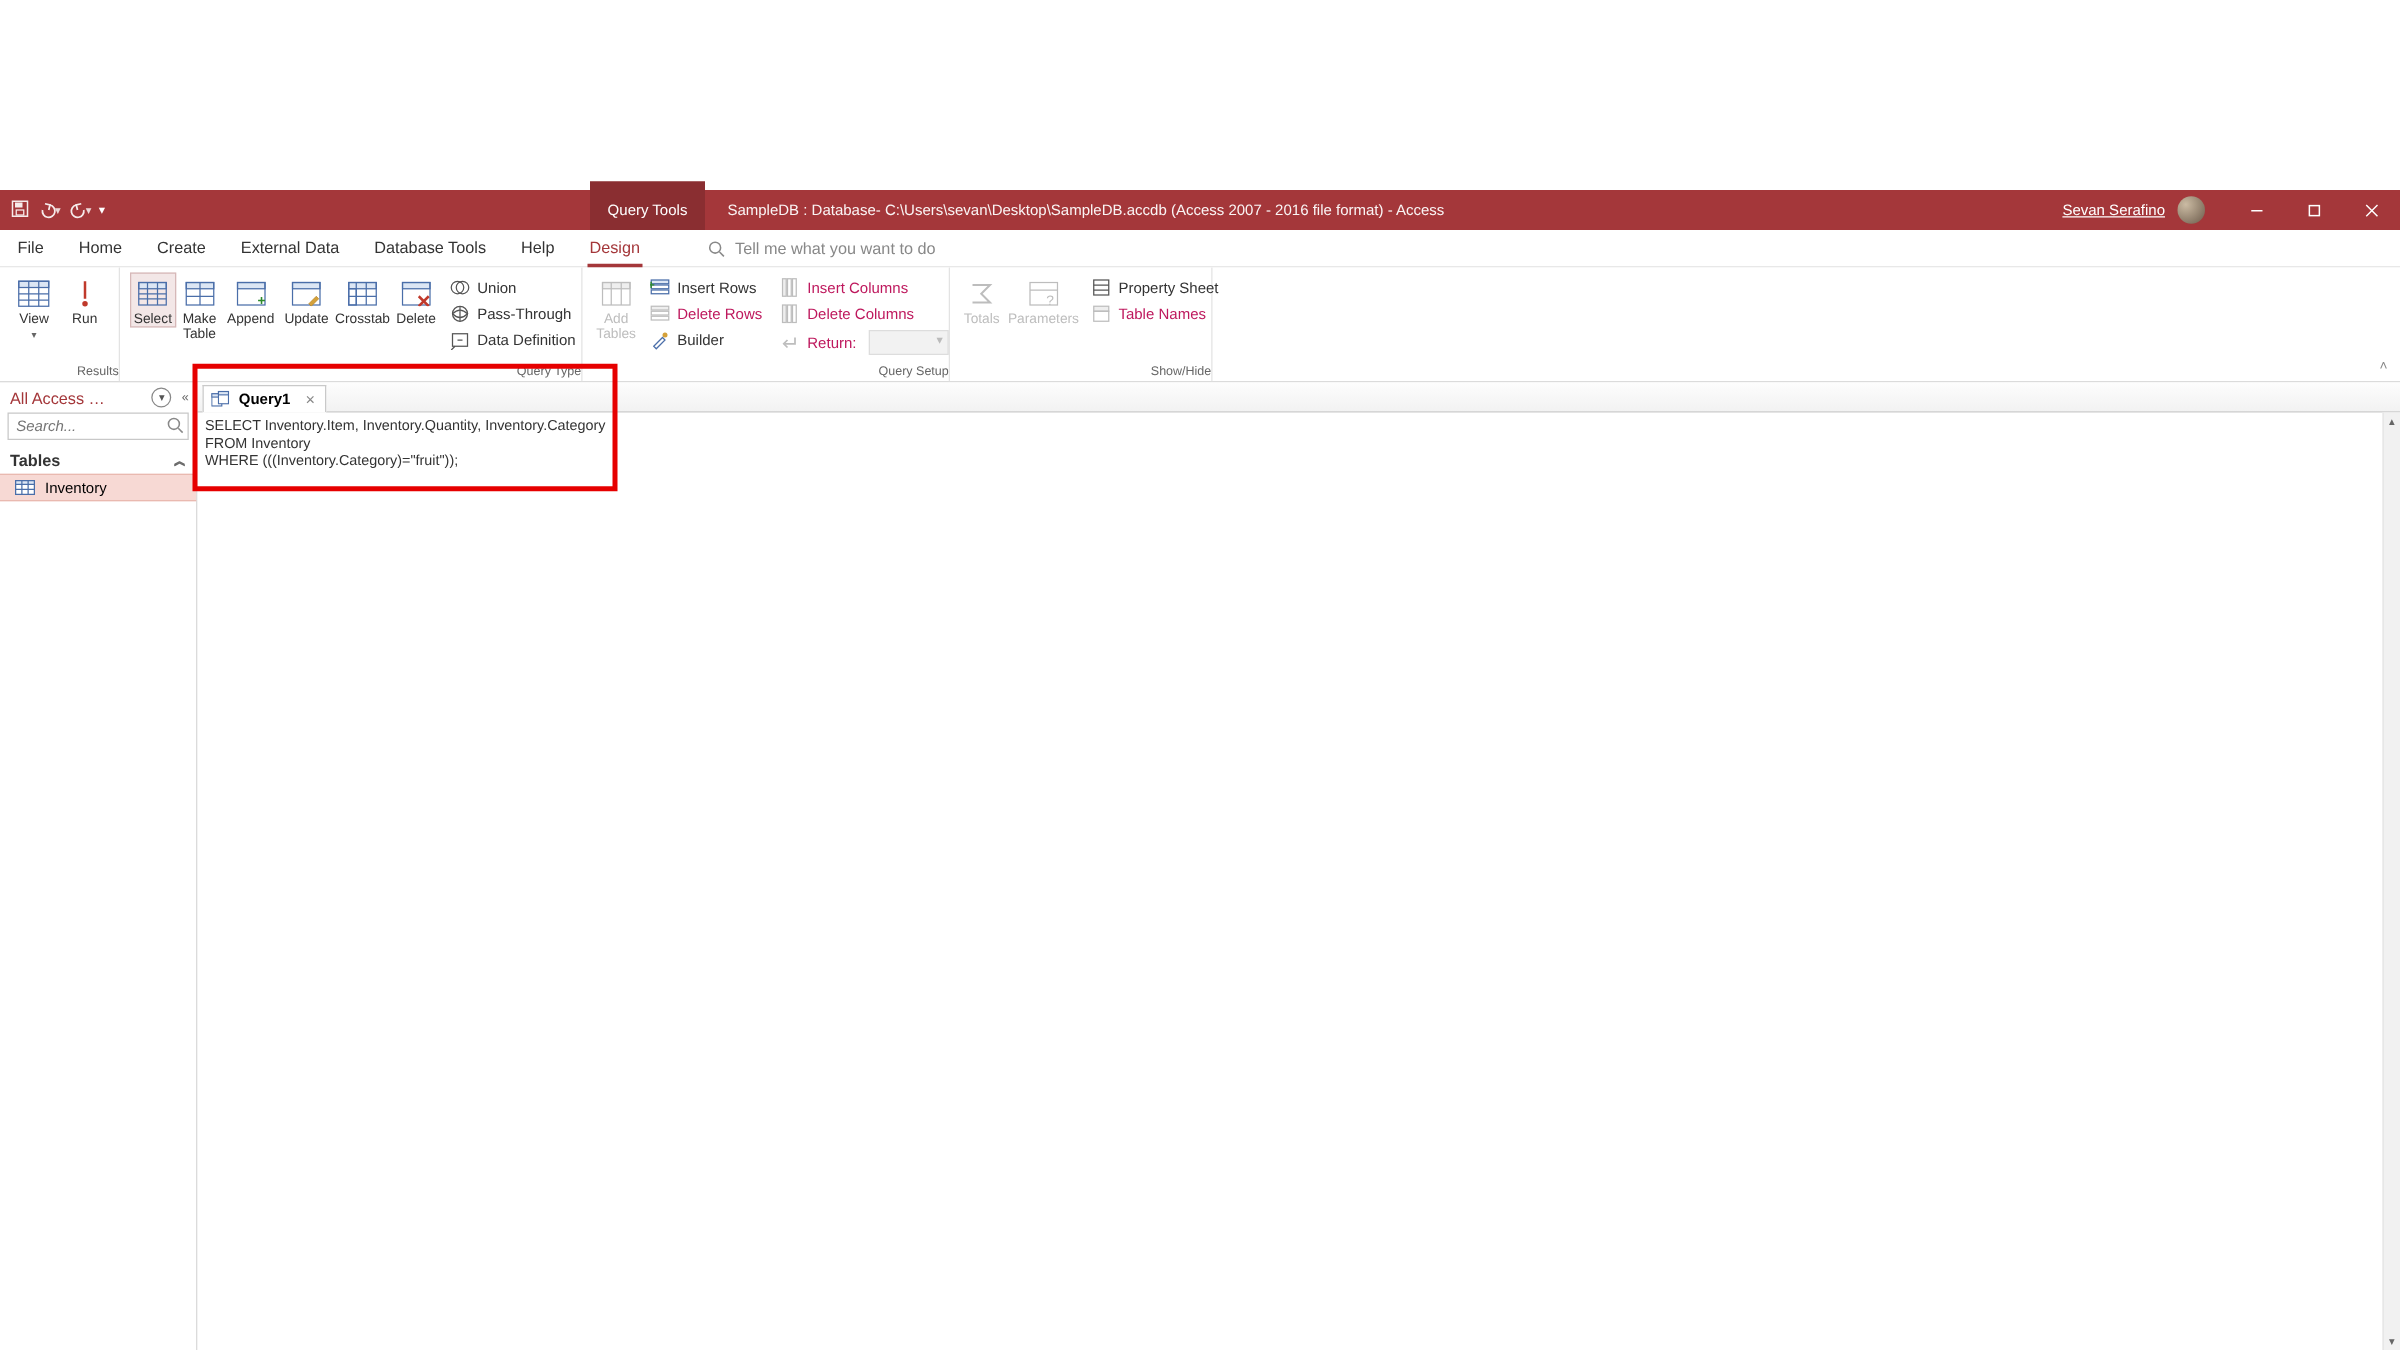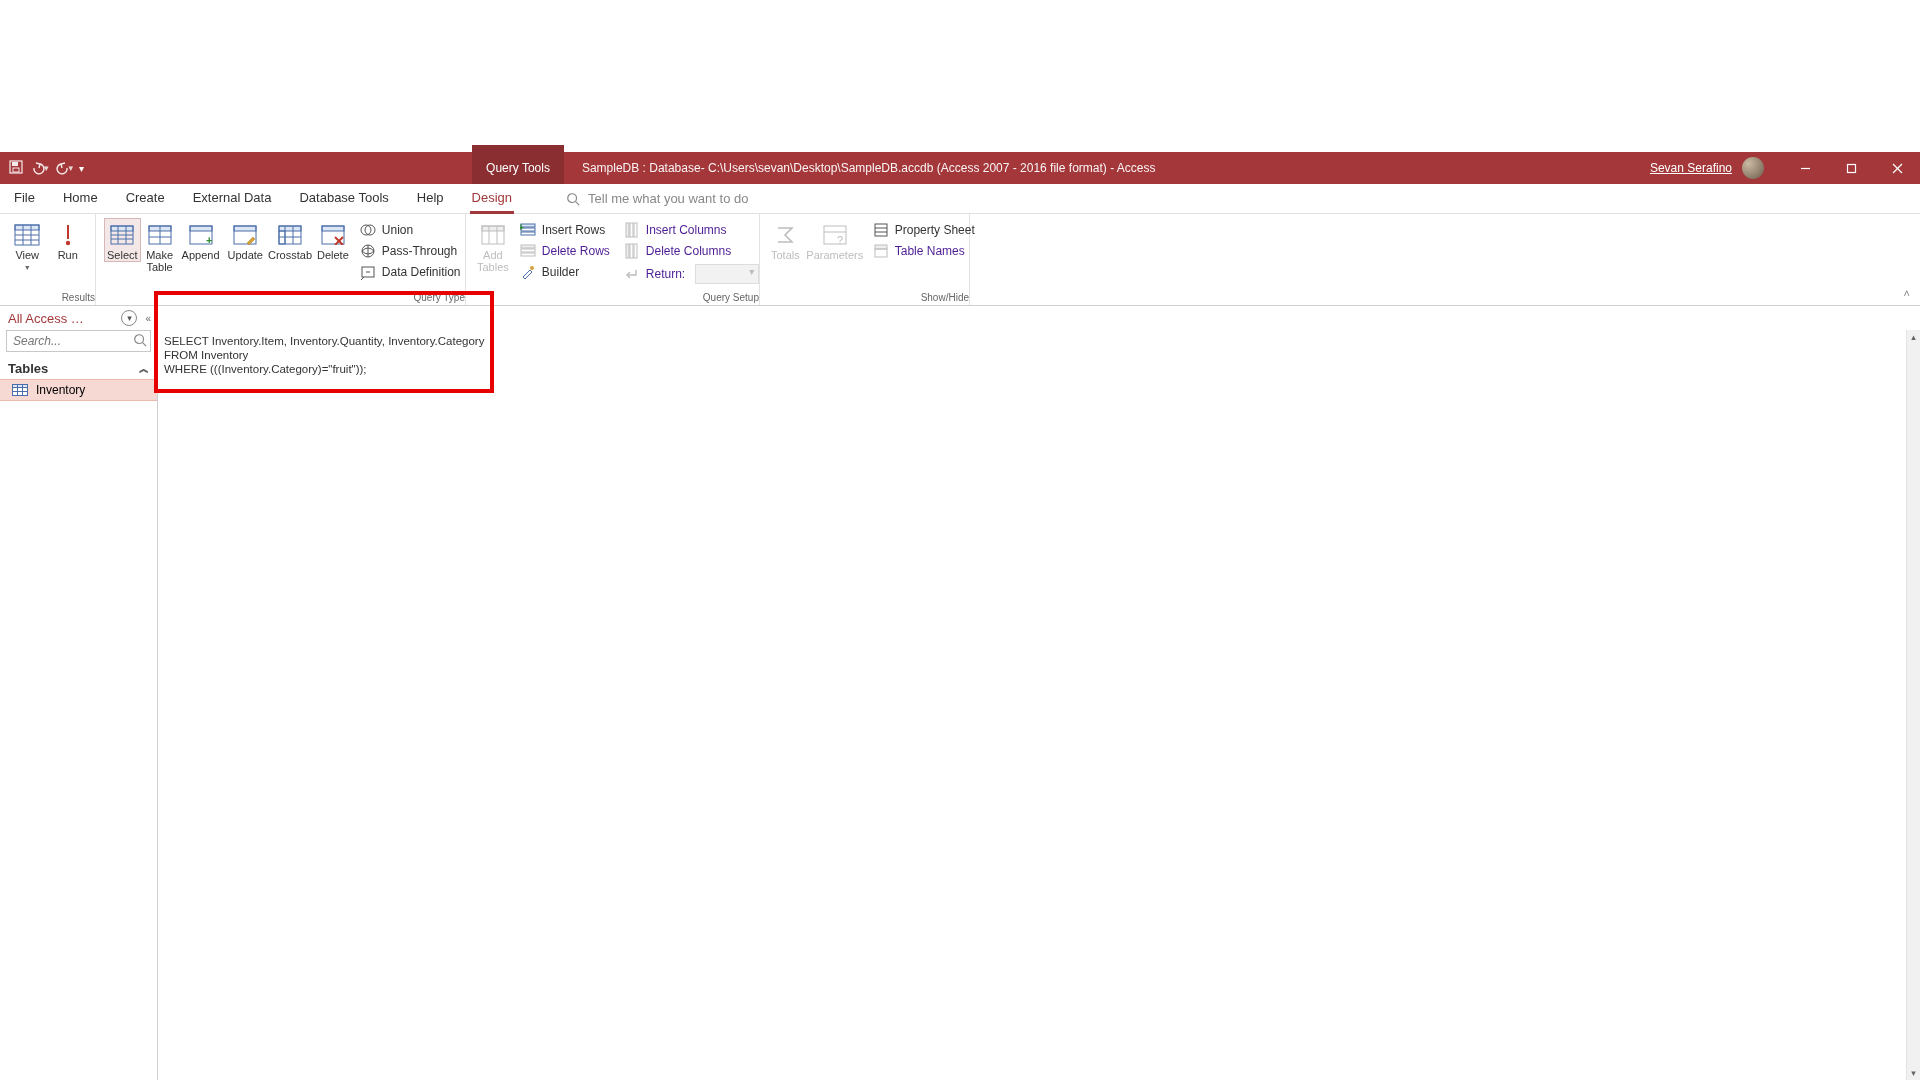--- a/index.html
+++ b/index.html
@@ -70,21 +70,21 @@
 .rbtn.selected { background:#f3e7e7; border:1px solid #d6b8b8; }
 .rbtn.disabled { color:#bdbdbd; }
 .rbtn .sub { font-size:11px; line-height:12px; }
 .rbtn .caret { font-size:8px; color:#666; margin-top:2px; }
 
 .stack { display:flex; flex-direction:column; gap:1px; padding-top:2px; }
 .sbtn {
   display:flex; align-items:center; gap:6px; font-size:12px; color:#333;
   padding: 2px 6px; white-space:nowrap;
 }
-.sbtn.disabled { color:#4c1d95; }
+.sbtn.disabled { color:#be185d; }
 .sbtn .sico { width:16px; height:16px; display:flex; align-items:center; justify-content:center; }
 .return-box {
   display:inline-block; width:64px; height:20px; background:#f2f2f2; border:1px solid #ddd;
   vertical-align:middle; margin-left:4px; position: relative;
 }
 .return-box::after { content:"▾"; position:absolute; right:4px; top:1px; font-size:10px; color:#bbb; }
 
 .ribbon .collapse-caret {
   position:absolute; right:10px; bottom:6px; font-size:11px; color:#888;
 }
@@ -524,20 +524,32 @@
         <rect x="0.5" y="0.5" width="15" height="3" fill="#dce6f4" stroke="#4a6ea9"></rect>
         <line x1="5.5" y1="0.5" x2="5.5" y2="11.5" stroke="#4a6ea9"></line>
         <line x1="10.5" y1="0.5" x2="10.5" y2="11.5" stroke="#4a6ea9"></line>
         <line x1="0.5" y1="7.5" x2="15.5" y2="7.5" stroke="#4a6ea9"></line>
       </svg>
     <span>Inventory</span>
   </div>
 </div>
 
 <div class="docarea">
+  <div class="tabstrip">
+    <div class="doctab">
+      <svg class="qico" viewBox="0 0 18 14">
+        <rect x="0.5" y="2.5" width="9" height="11" fill="#fff" stroke="#4a6ea9"></rect>
+        <rect x="0.5" y="2.5" width="9" height="3" fill="#dce6f4" stroke="#4a6ea9"></rect>
+        <rect x="6.5" y="0.5" width="9" height="11" fill="#fff" stroke="#4a6ea9"></rect>
+        <rect x="6.5" y="0.5" width="9" height="3" fill="#dce6f4" stroke="#4a6ea9"></rect>
+      </svg>
+      <span style="font-weight:600">Query1</span>
+      <span class="close">×</span>
+    </div>
+  </div>
   <div class="sqlpane">SELECT Inventory.Item, Inventory.Quantity, Inventory.Category
 FROM Inventory
 WHERE (((Inventory.Category)="fruit"));</div>
   <div class="vscroll">
     <div class="up">▴</div>
     <div class="dn">▾</div>
   </div>
 </div>
 
 <div class="redbox" style="top:291px; left:154px; width:340px; height:102px;"></div>

